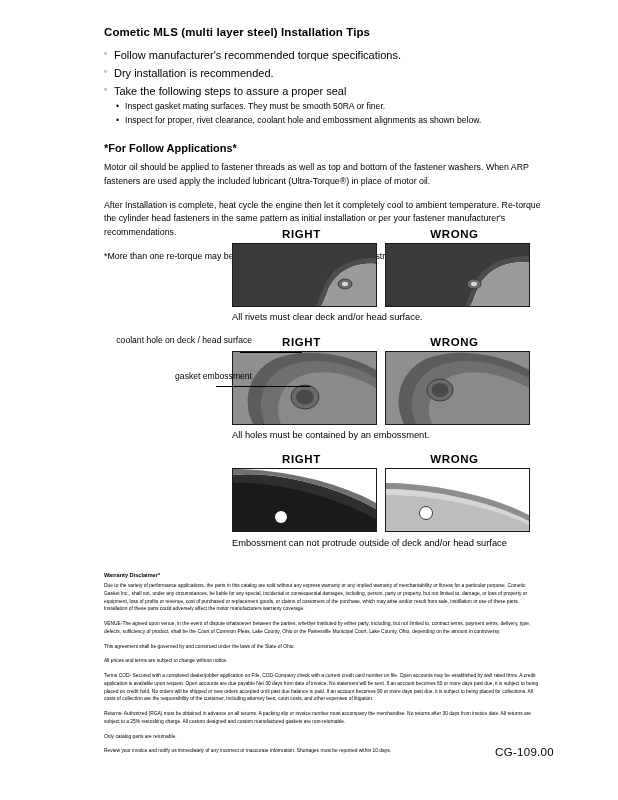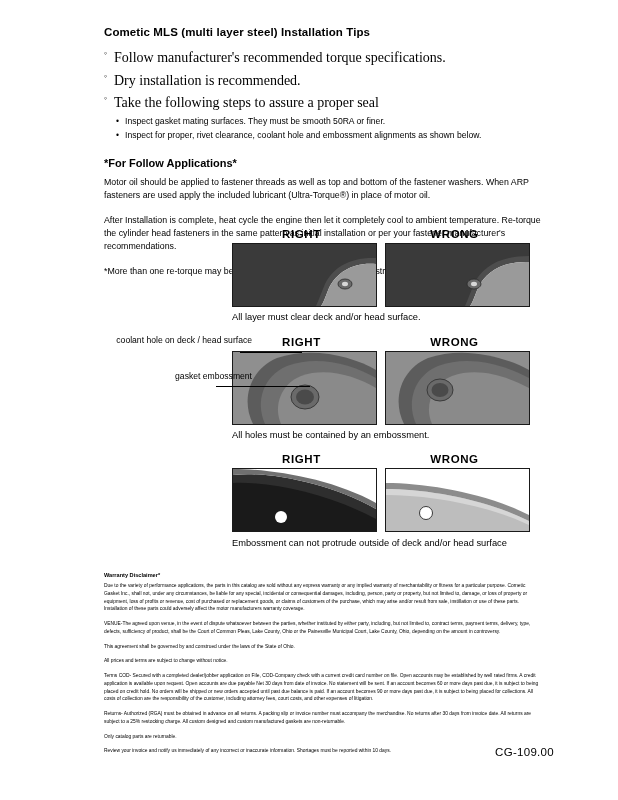--- a/index.html
+++ b/index.html
@@ -33,25 +33,24 @@
     font-weight: bold;
     margin: 0 0 9px 0;
     letter-spacing: 0.1px;
   }
   ul.bullets {
     list-style: none;
     margin: 0;
     padding: 0;
   }
   ul.bullets > li {
-    font-size: 14px;
+    font-size: 11px;
     line-height: 1.62;
     padding-left: 10px;
     position: relative;
-    font-family: Liberation Serif, serif;
   }
   ul.bullets > li::before {
     content: "\25E6";
     position: absolute;
     left: 0px;
     top: 0px;
     font-size: 8.6px;
   }
   ul.subbullets {
     list-style: none;
@@ -221,21 +220,21 @@
             <rect x="0" y="0" width="143" height="62" fill="#ffffff"></rect>
             <path d="M0,0 L143,0 L143,18 C118,17 100,27 92,44 C88,54 86,60 84,62 L0,62 Z" fill="#4d4d4d"></path>
             <path d="M0,0 L143,0 L143,12 C114,12 96,23 88,40 C83,52 81,58 79,62 L0,62 Z" fill="#3a3a3a"></path>
             <path d="M92,44 C100,27 118,17 143,18 L143,62 L84,62 C86,60 88,54 92,44 Z" fill="#9a9a9a"></path>
             <ellipse cx="88" cy="40" rx="7" ry="5" fill="#6b6b6b" stroke="#2b2b2b" stroke-width="0.8"></ellipse>
             <ellipse cx="88" cy="40" rx="3" ry="2.2" fill="#d8d8d8"></ellipse>
           </svg>
         </div>
       </div>
     </div>
-    <div class="caption">All layer must clear deck and/or head surface.</div>
+    <div class="caption">All rivets must clear deck and/or head surface.</div>
 
     <div class="fig-row">
       <div class="fig-col">
         <div class="fig-label">RIGHT</div>
         <div class="fig-box tall">
           <svg width="143" height="72" viewBox="0 0 143 72">
             <rect x="0" y="0" width="143" height="72" fill="#ffffff"></rect>
             <path d="M0,0 L143,0 L143,72 L0,72 Z" fill="#8f8f8f"></path>
             <path d="M20,72 C8,48 16,18 44,6 C78,-6 120,4 143,18 L143,72 Z" fill="#5c5c5c"></path>
             <path d="M32,72 C22,50 30,24 54,14 C84,3 118,12 143,26 L143,72 Z" fill="#6f6f6f"></path>

